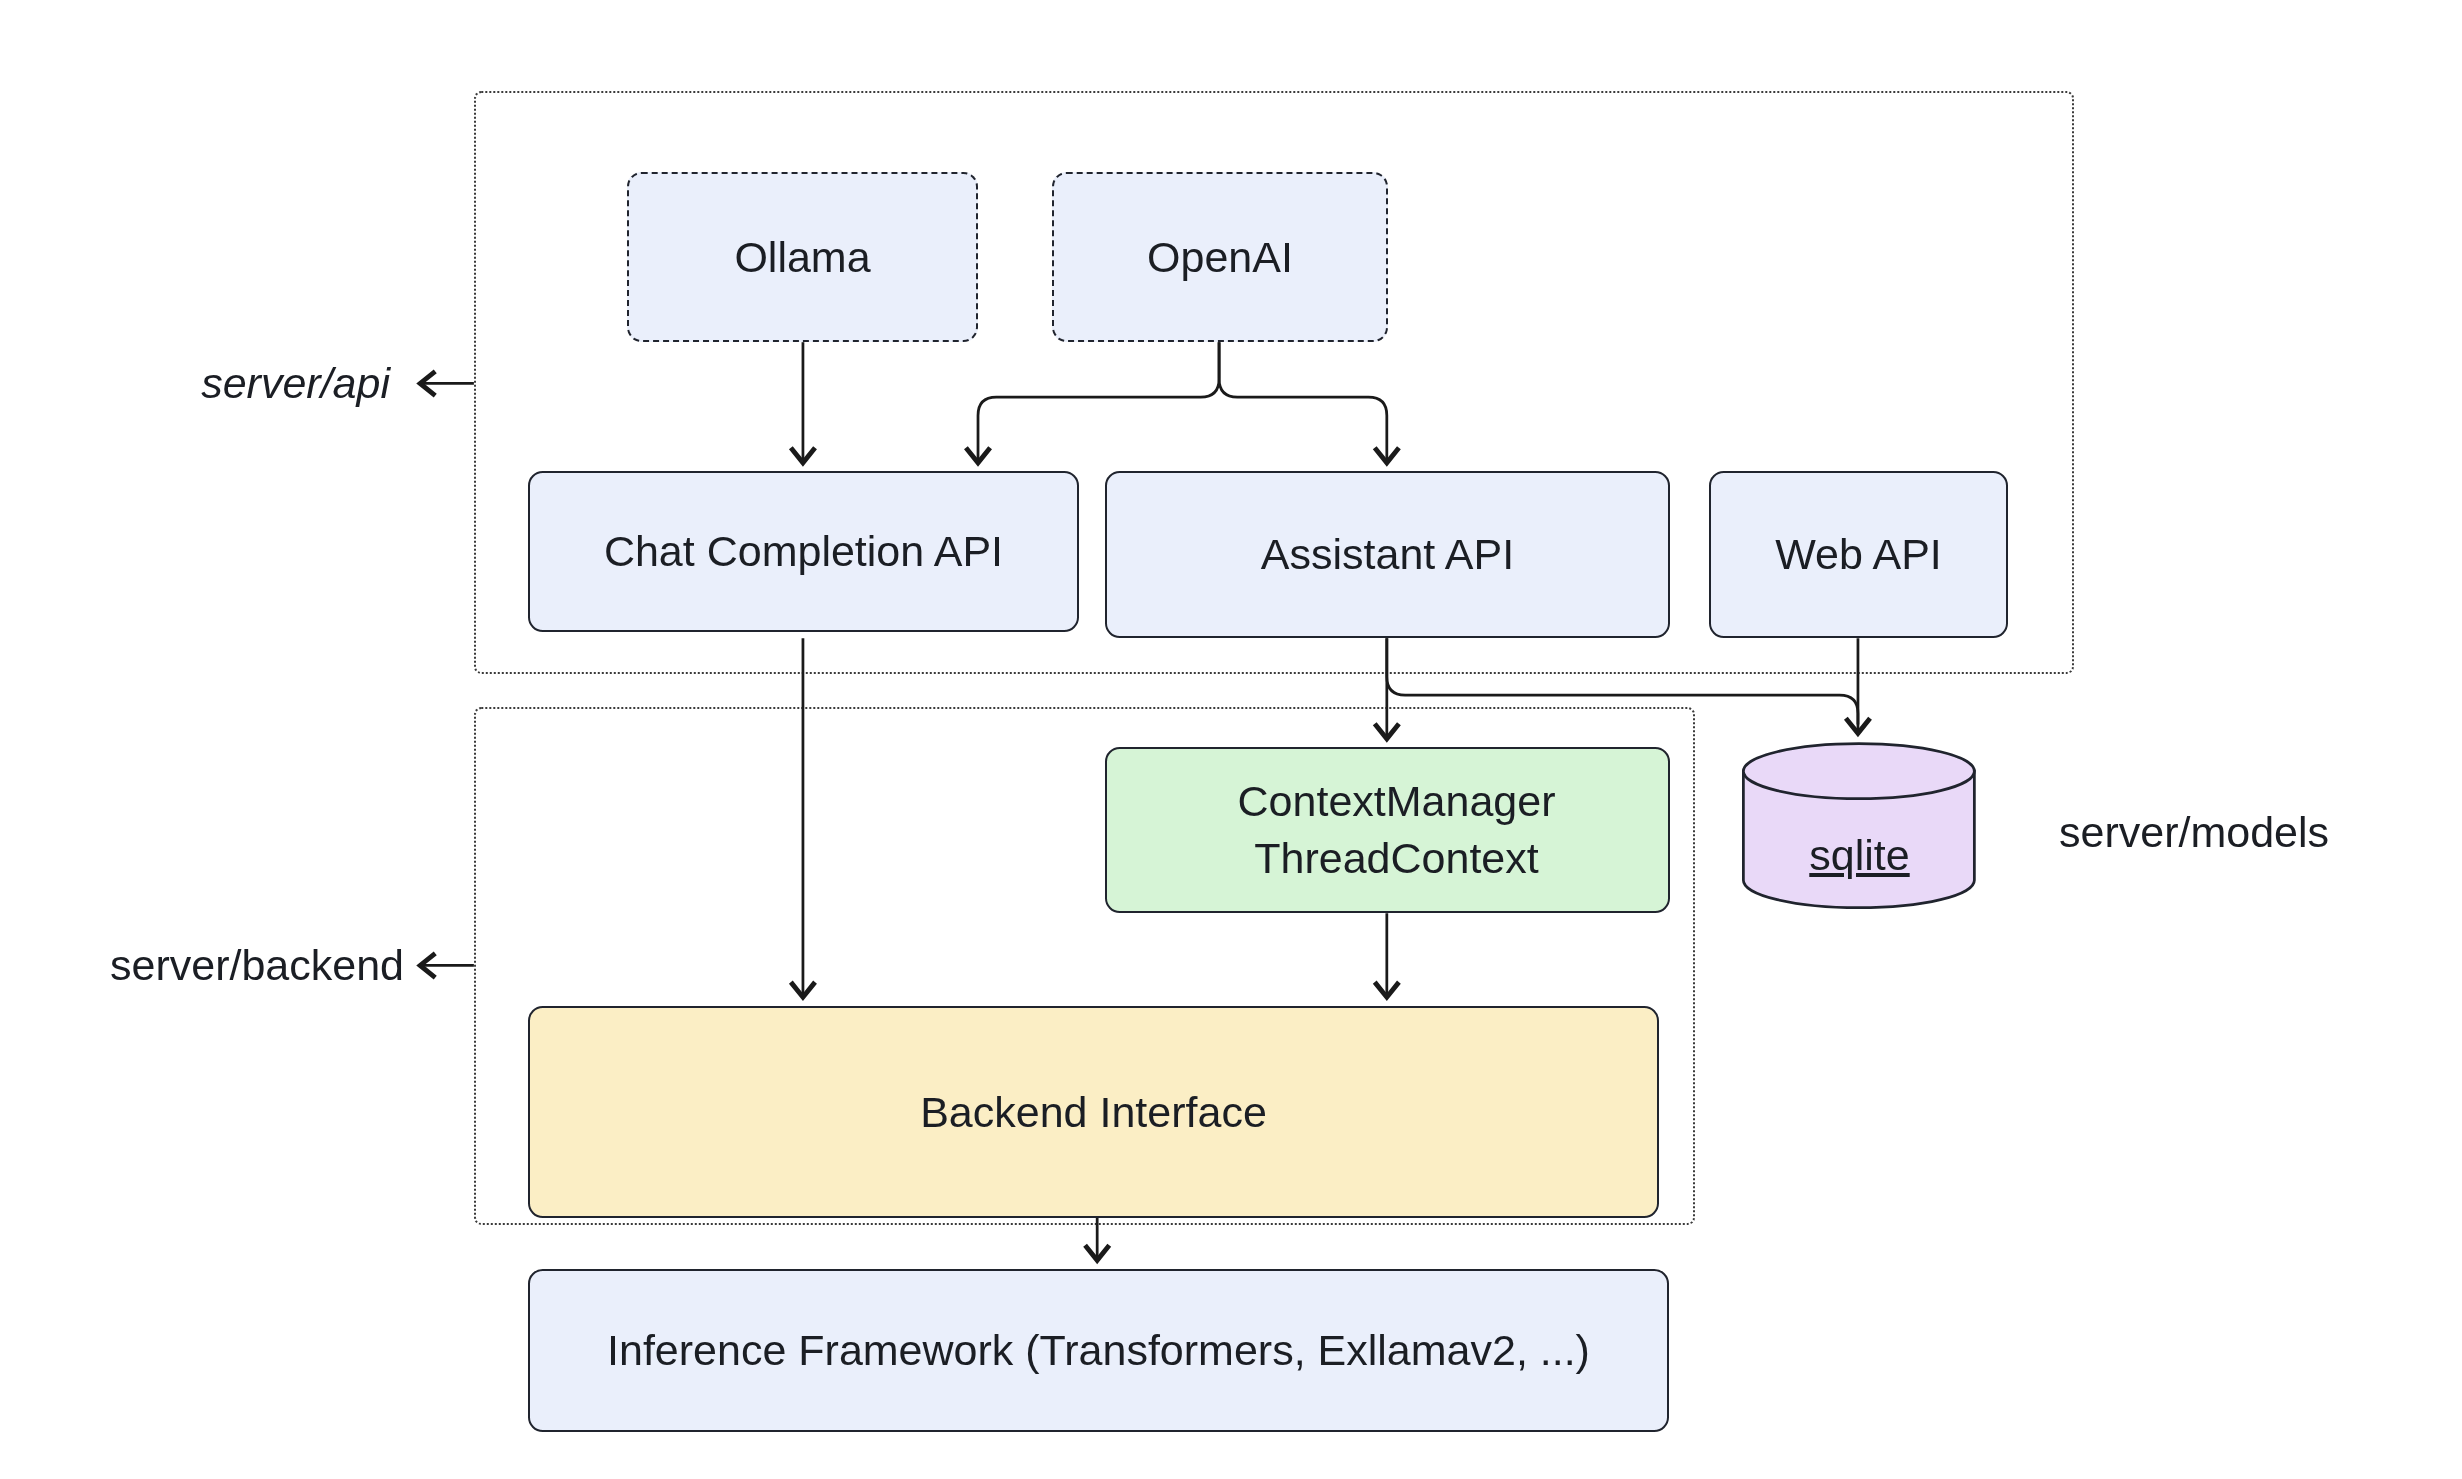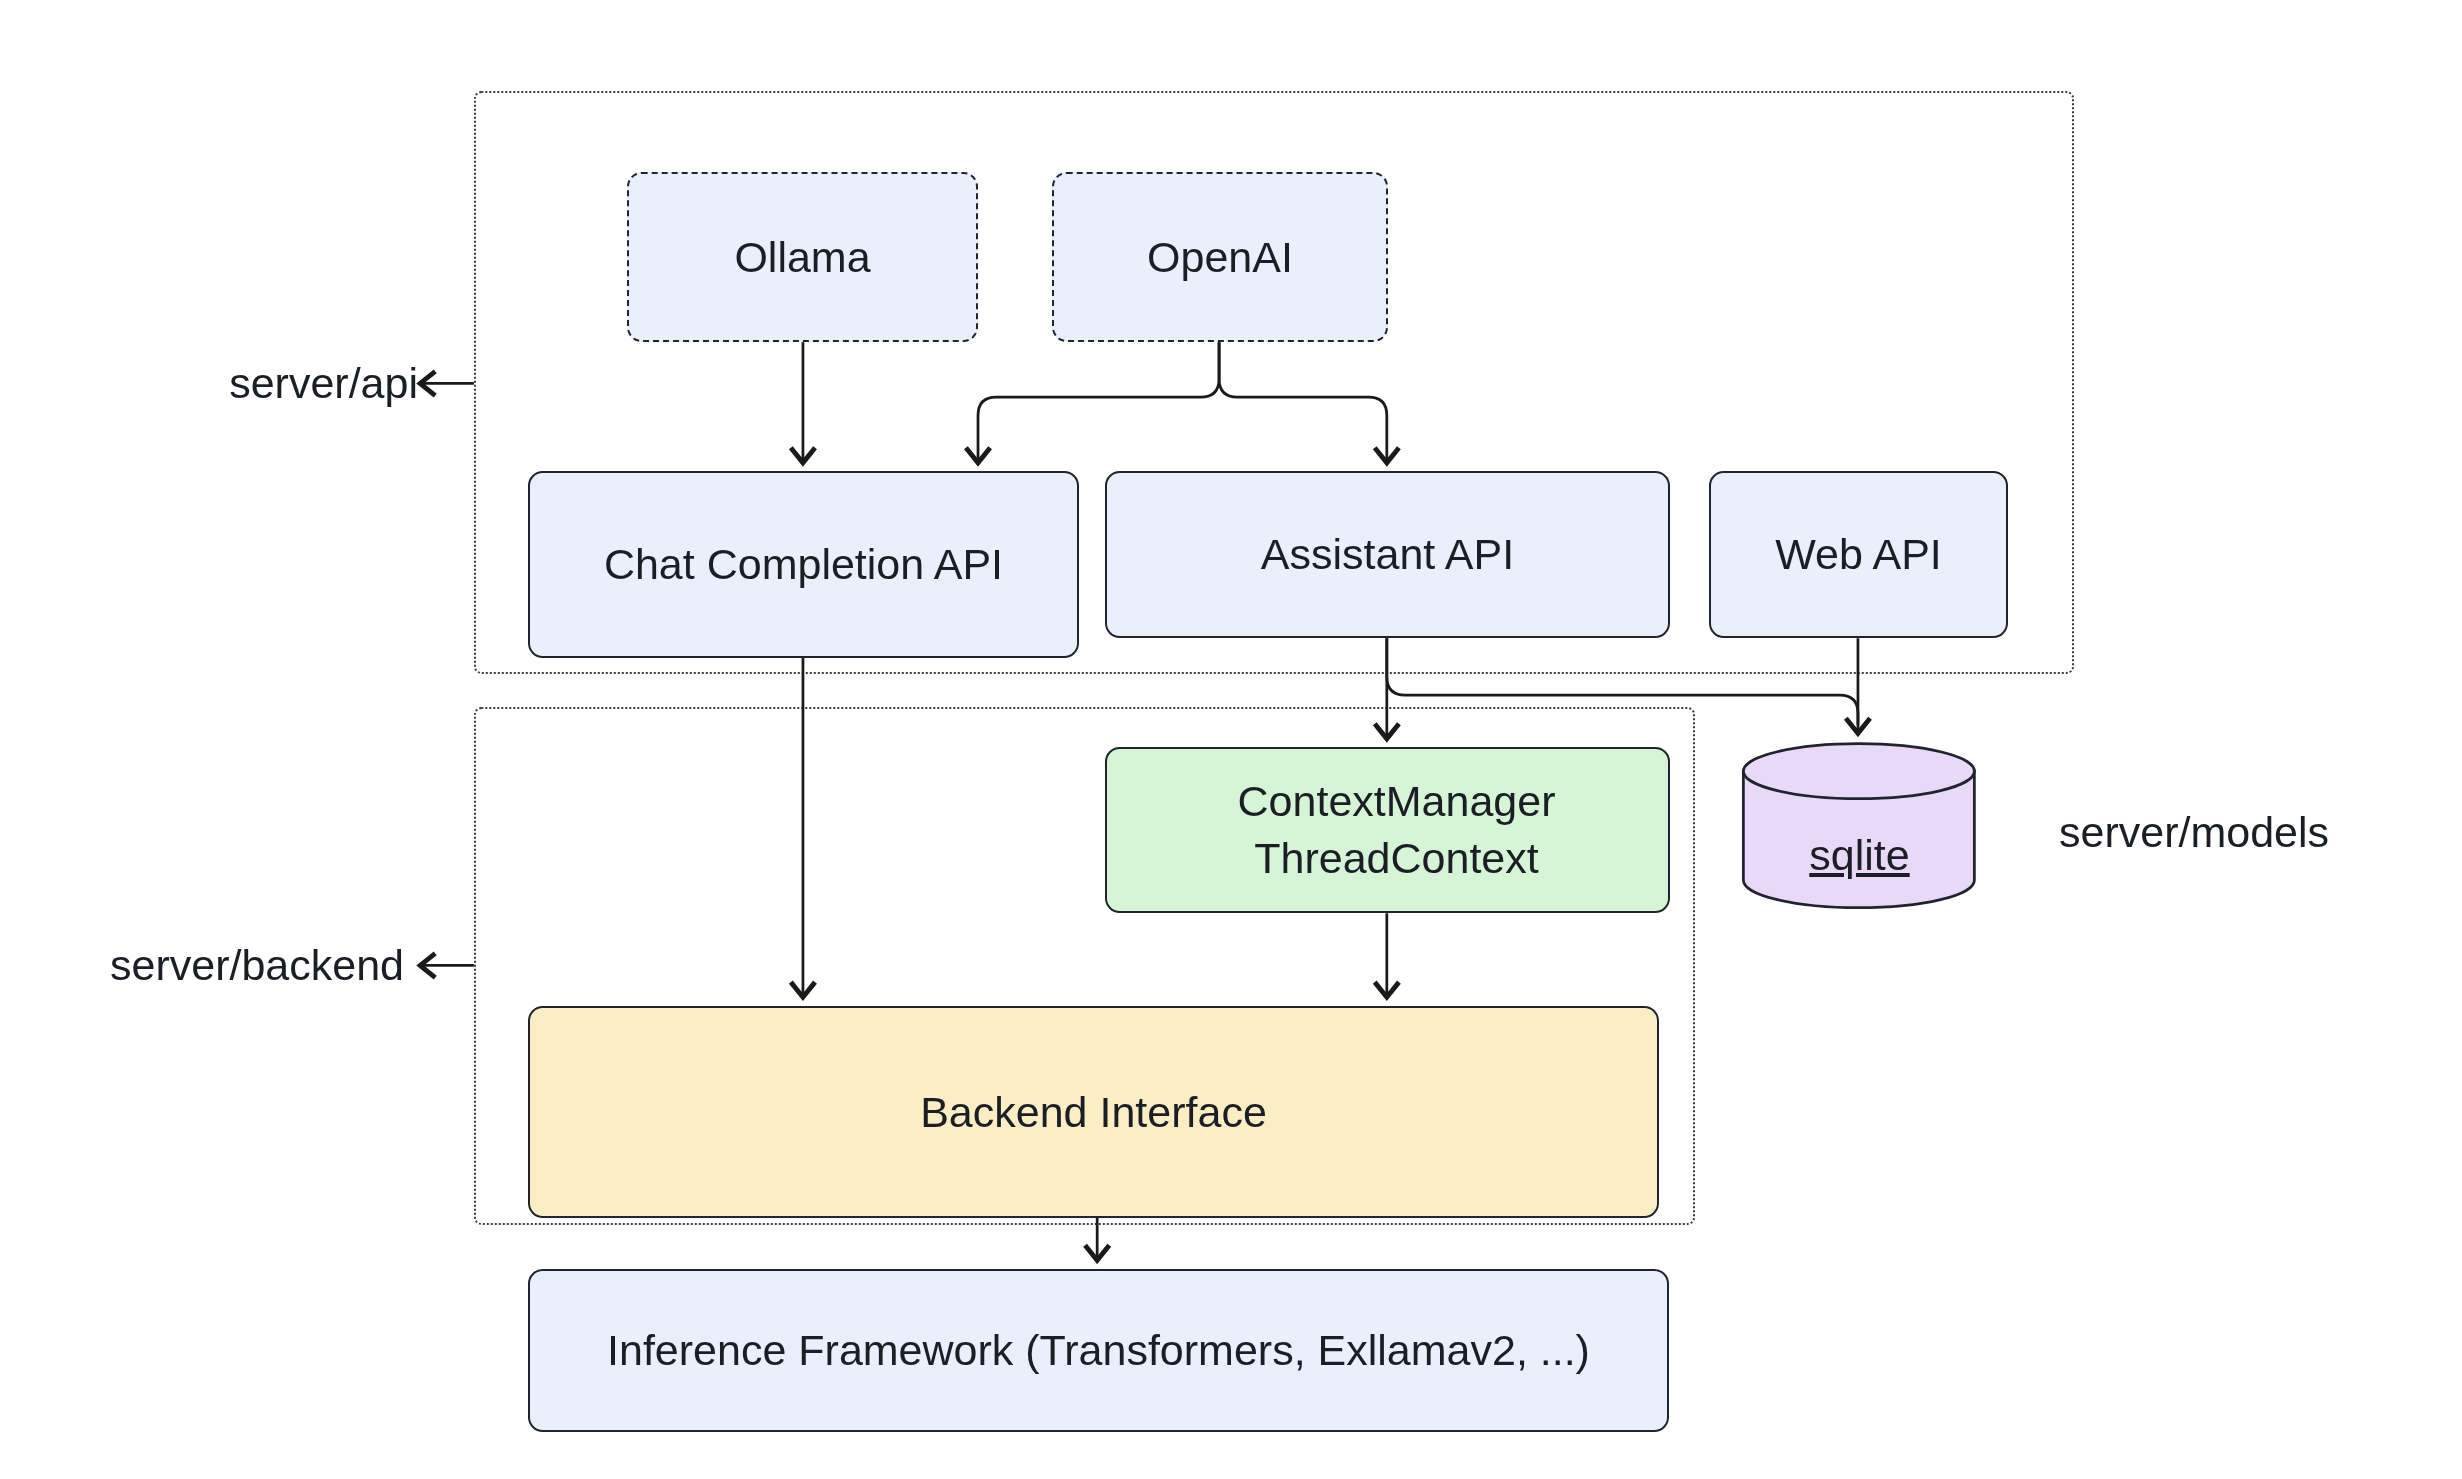--- a/index.html
+++ b/index.html
@@ -38,35 +38,35 @@
     line-height: 1.32;
     text-align: center;
     box-sizing: border-box;
   }
   .node.dashed { border-style: dashed; }
   .node.green  { background: #d6f4d6; }
   .node.yellow { background: #fbeec5; }
 
   #node-ollama    { left: 627px;  top: 172px;  width: 351px;  height: 170px; }
   #node-openai    { left: 1052px; top: 172px;  width: 336px;  height: 170px; }
-  #node-chat      { left: 528px;  top: 471px;  width: 551px;  height: 187px; }
+  #node-chat      { left: 528px;  top: 471px;  width: 551px;  height: 161px; }
   #node-assistant { left: 1105px; top: 471px;  width: 565px;  height: 167px; }
   #node-web       { left: 1709px; top: 471px;  width: 299px;  height: 167px; }
   #node-context   { left: 1105px; top: 747px;  width: 565px;  height: 166px; padding-left: 18px; }
   #node-backend   { left: 528px;  top: 1006px; width: 1131px; height: 212px; }
   #node-inference { left: 528px;  top: 1269px; width: 1141px; height: 163px; }
 
   .side-label {
     position: absolute;
     font-size: 43px;
     line-height: 51px;
     height: 51px;
     white-space: nowrap;
   }
-  #label-server-api      { left: 152px;  top: 358px;  width: 266px; text-align: right; }
+  #label-server-api      { left: 124px;  top: 358px;  width: 266px; text-align: right; font-style: italic; }
   #label-server-backend  { left: 37px;   top: 940px; width: 367px; text-align: right; }
   #label-server-models   { left: 2059px; top: 807px;  width: 385px; text-align: left; }
 
   #label-sqlite {
     position: absolute;
     left: 1744px;
     top: 816px;
     width: 231px;
     height: 79px;
     display: flex;

